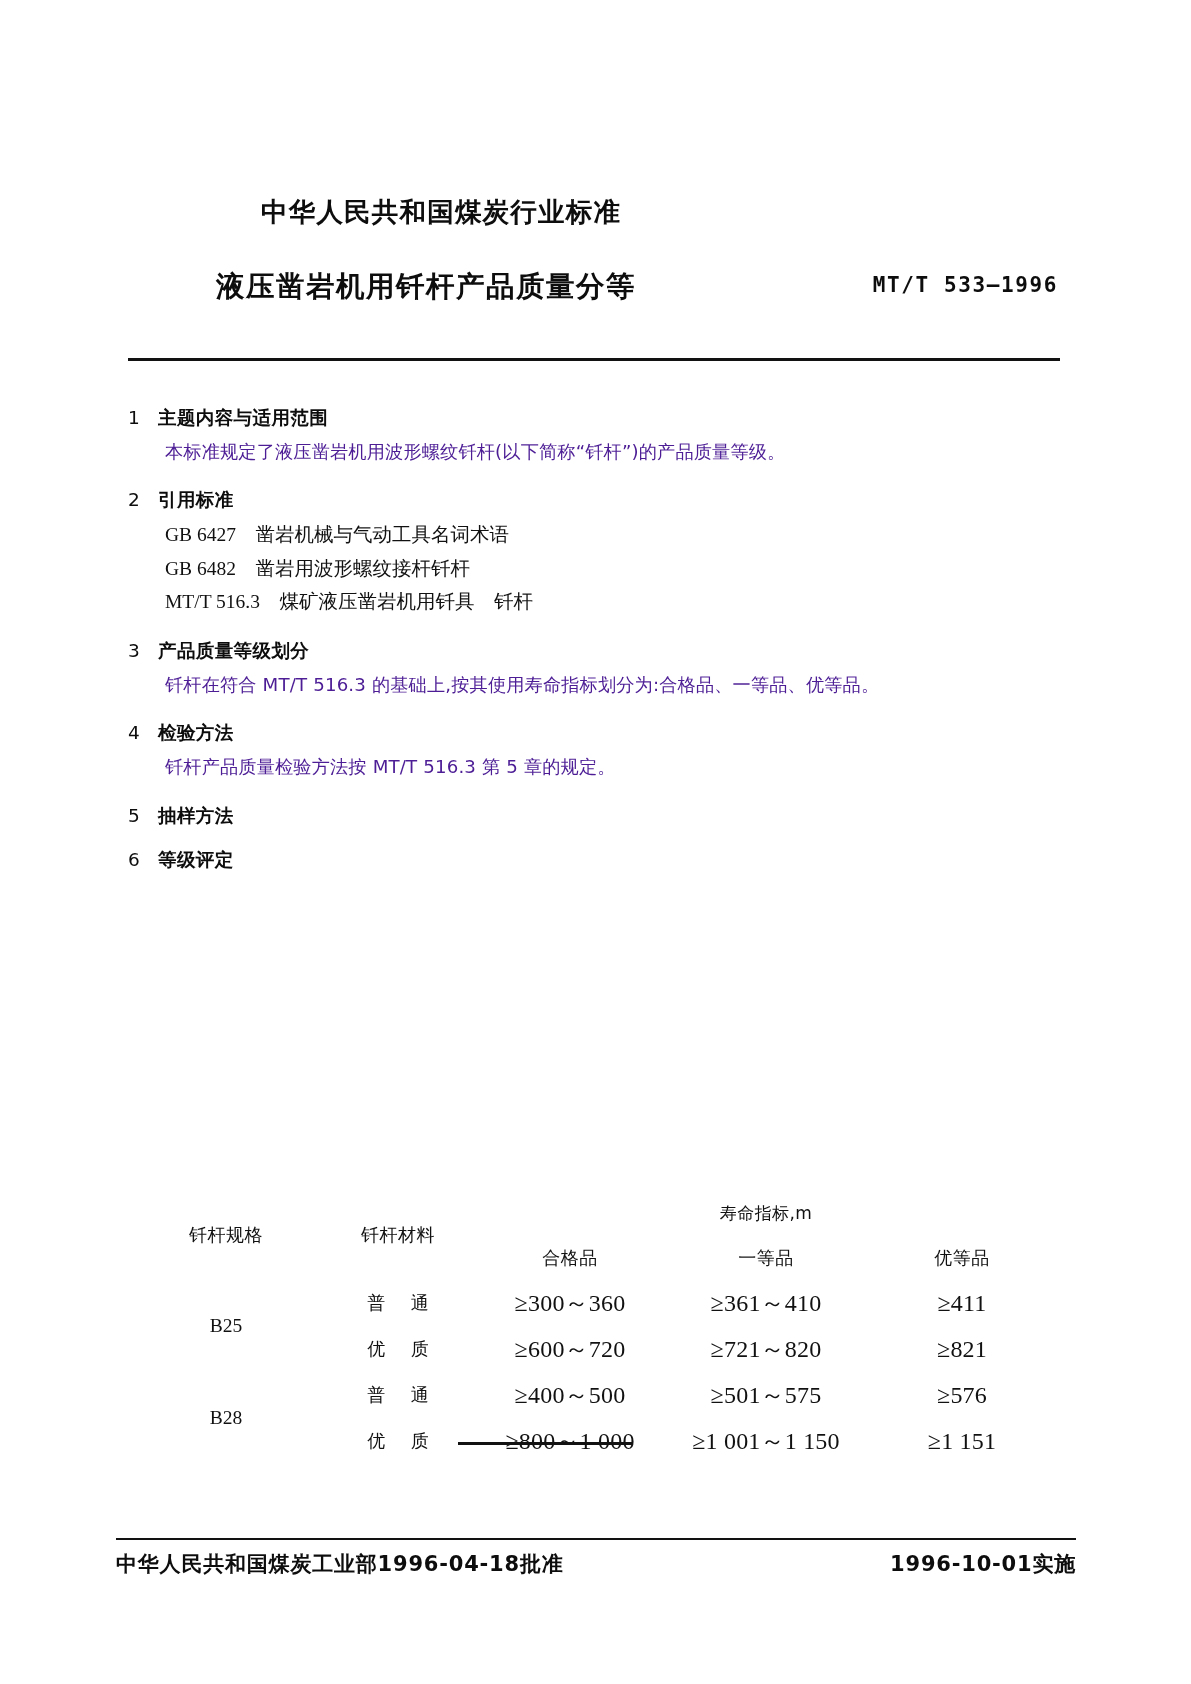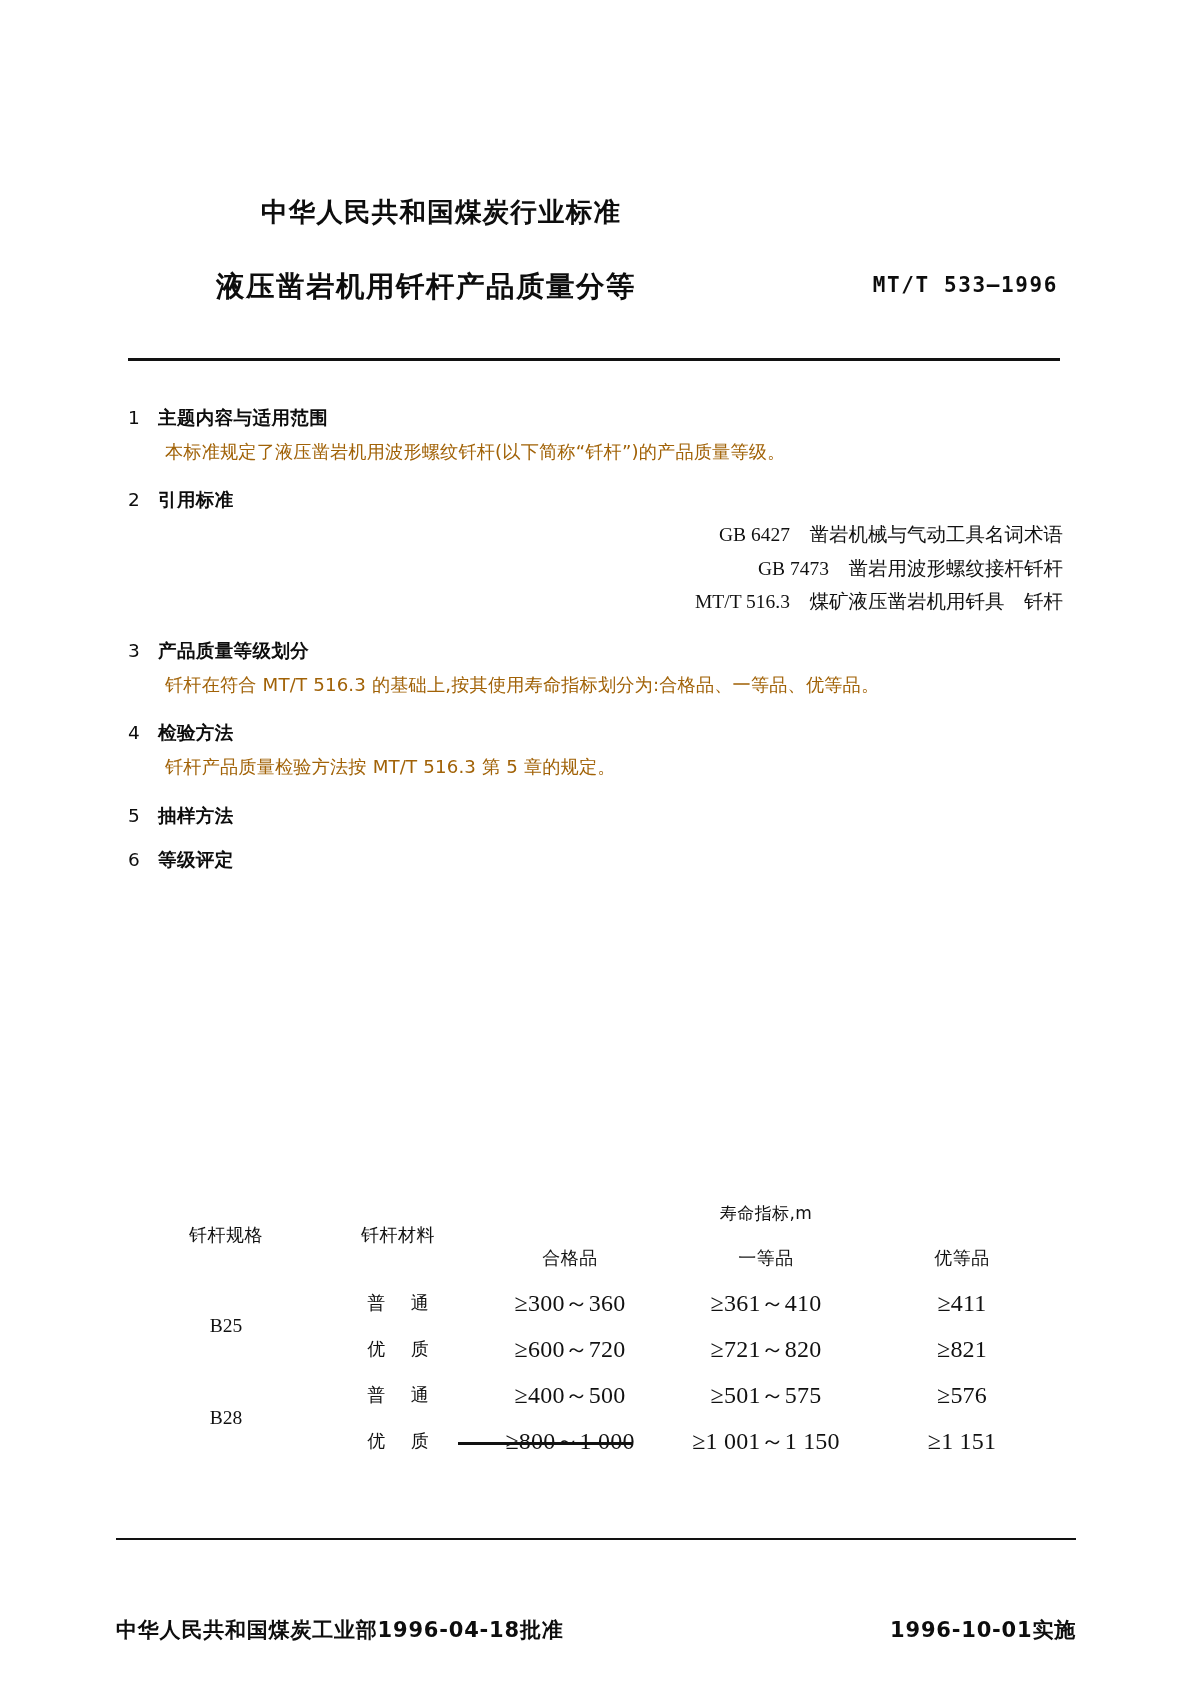--- a/index.html
+++ b/index.html
@@ -104,36 +104,35 @@
     font-weight: normal;
     font-size: 18.5px;
   }
   .sec-title { display: inline-block; }
 
   .para {
     font-family: "DejaVu Sans", "Liberation Sans", sans-serif;
     font-size: 18.2px;
     line-height: 1.78;
     letter-spacing: 0.15px;
-    color: #a16207;
+    color: #4c1d95;
     text-align: justify;
     margin: 0;
   }
   .para.indent { text-indent: 37px; }
 
   .block {
     margin-bottom: 19px;
   }
   .block-tight { margin-bottom: 14px; }
 
   .ref-list {
     margin: 2px 0 0 0;
     padding: 0;
     list-style: none;
-    text-align: right;
   }
   .ref-item {
     font-family: "Liberation Serif", "DejaVu Serif", serif;
     font-size: 19.5px;
     line-height: 1.72;
     margin-left: 37px;
     white-space: pre;
     color: #111;
   }
 
@@ -210,21 +209,21 @@
     position: absolute;
     left: 116px;
     top: 1538px;
     width: 960px;
     height: 0;
     border-top: 2.4px solid #121212;
   }
   .footer {
     position: absolute;
     left: 116px;
-    top: 1616px;
+    top: 1550px;
     width: 960px;
     height: 34px;
   }
   .footer-left, .footer-right {
     position: absolute;
     top: 0;
     font-family: "DejaVu Sans", "Liberation Sans", sans-serif;
     font-weight: bold;
     font-size: 21px;
     letter-spacing: 0.8px;
@@ -259,21 +258,21 @@
       <p class="para indent">本标准规定了液压凿岩机用波形螺纹钎杆(以下简称“钎杆”)的产品质量等级。</p>
     </div>
 
     <div class="block">
       <div class="sec-head">
         <span class="sec-num">2</span>
         <span class="sec-title">引用标准</span>
       </div>
       <ul class="ref-list">
         <li class="ref-item">GB 6427    凿岩机械与气动工具名词术语</li>
-        <li class="ref-item">GB 7473    凿岩用波形螺纹接杆钎杆</li>
+        <li class="ref-item">GB 6482    凿岩用波形螺纹接杆钎杆</li>
         <li class="ref-item">MT/T 516.3    煤矿液压凿岩机用钎具    钎杆</li>
       </ul>
     </div>
 
     <div class="block">
       <div class="sec-head">
         <span class="sec-num">3</span>
         <span class="sec-title">产品质量等级划分</span>
       </div>
       <p class="para indent">钎杆在符合 MT/T 516.3 的基础上,按其使用寿命指标划分为:合格品、一等品、优等品。</p>

